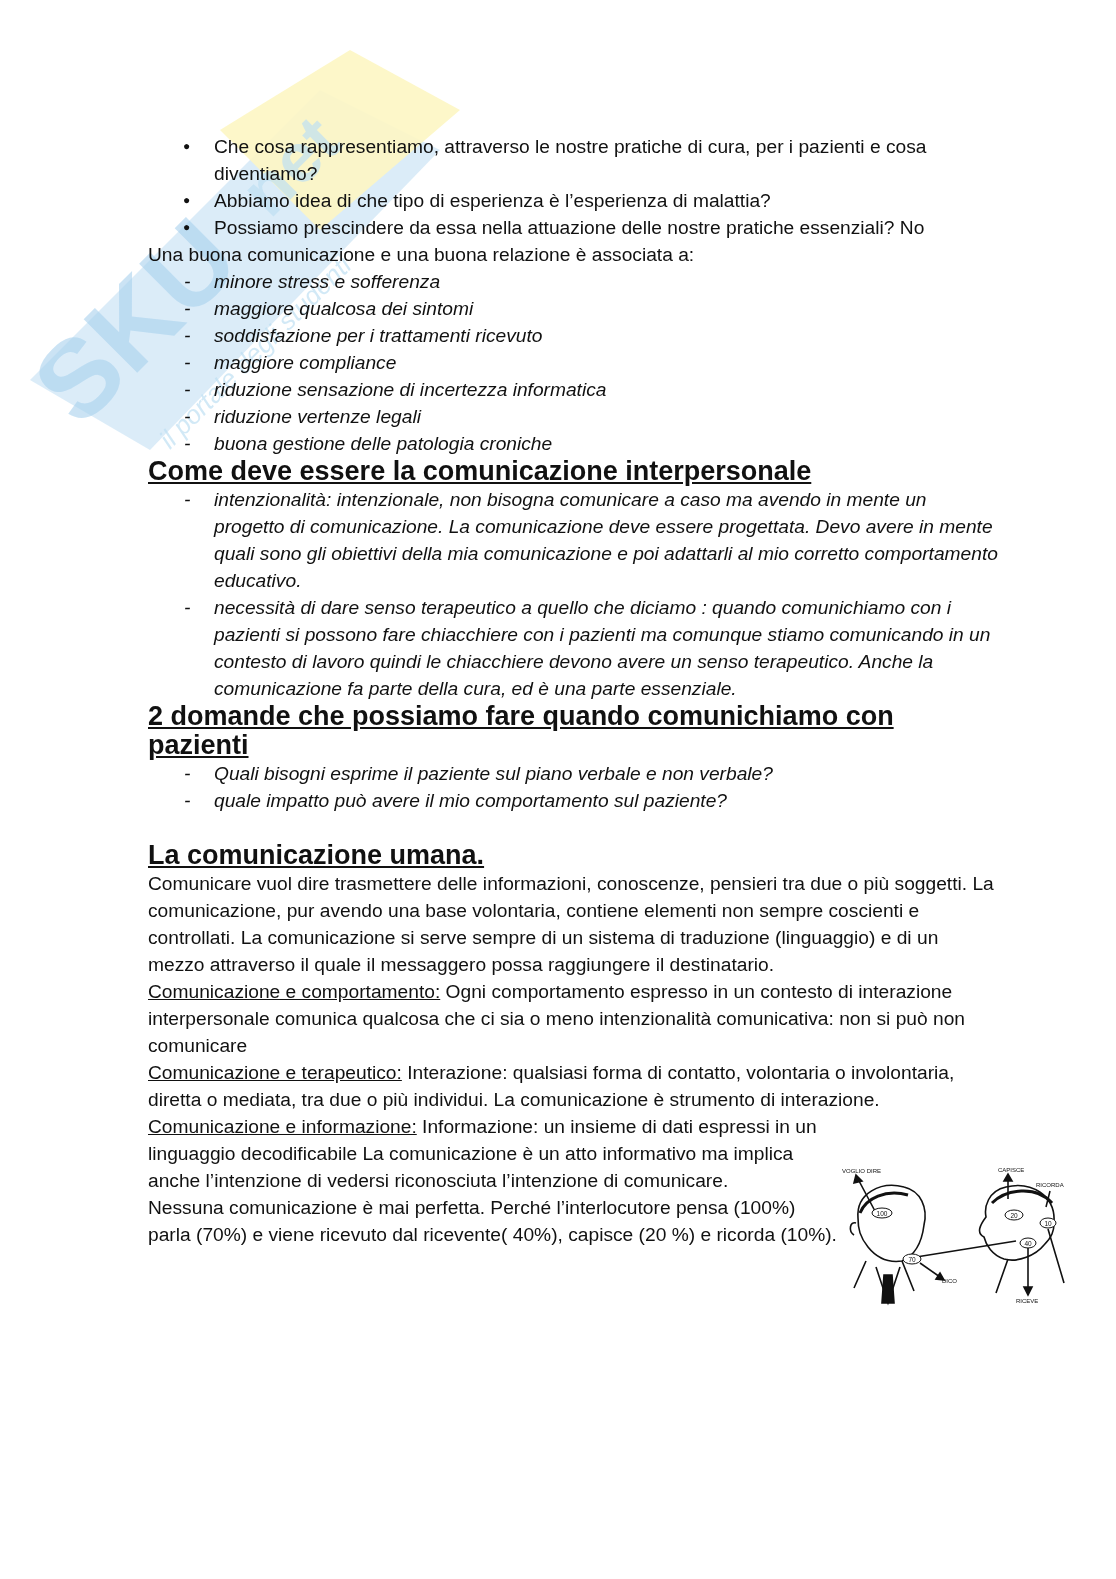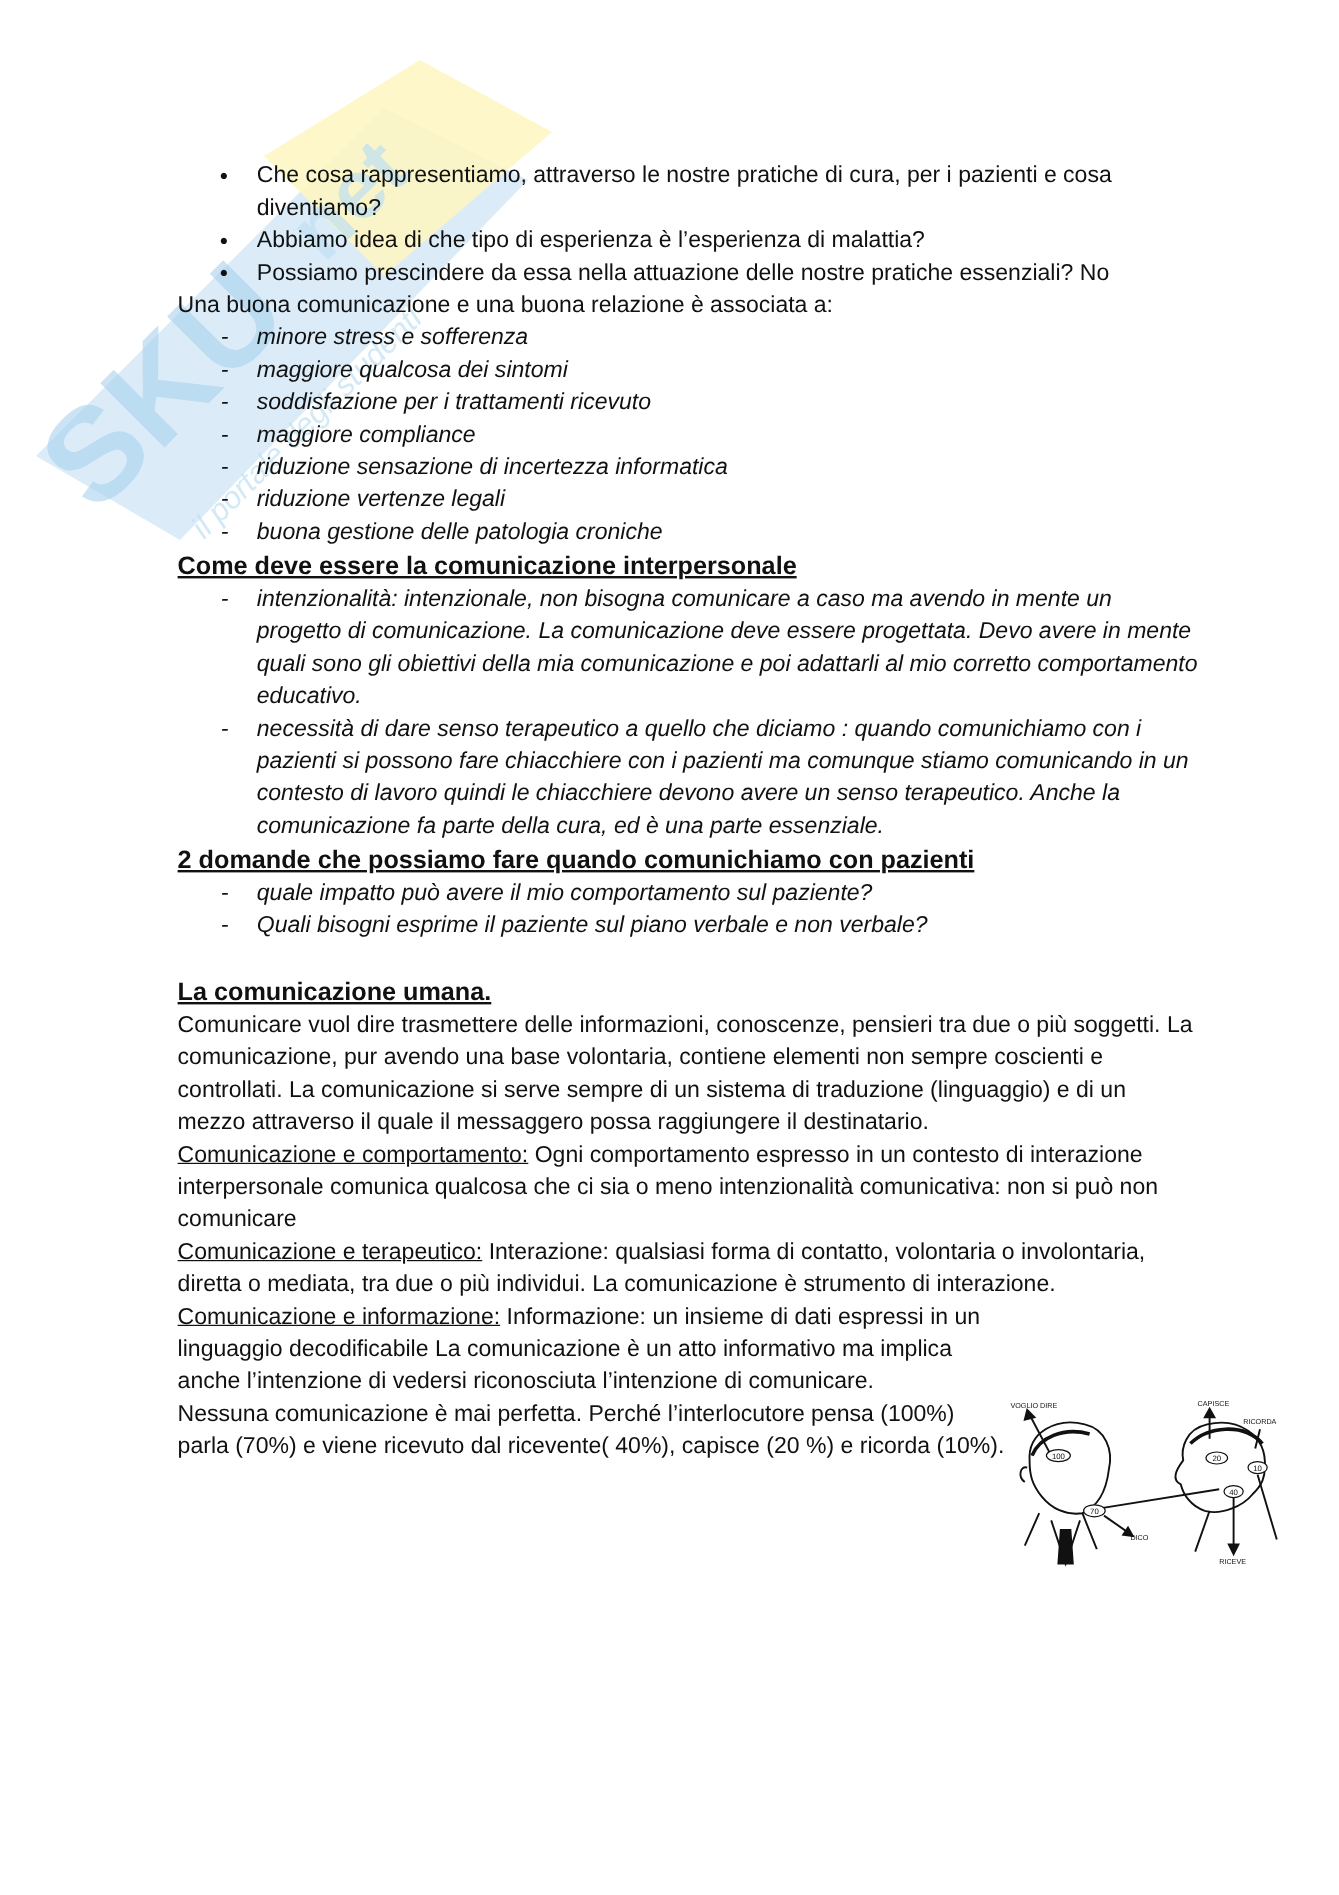--- a/index.html
+++ b/index.html
@@ -18,21 +18,21 @@
     p { margin: 0; }
     ul.bullets { list-style: none; margin: 0; padding: 0; }
     ul.bullets li { position: relative; padding-left: 66px; }
     ul.bullets li::before {
       content: "\25CF"; position: absolute; left: 35px; font-size: 12px; top: 0;
     }
     ul.dashes { list-style: none; margin: 0; padding: 0; }
     ul.dashes li { position: relative; padding-left: 66px; font-style: italic; }
     ul.dashes li::before { content: "-"; position: absolute; left: 36px; }
     h2 {
-      margin: 0; font-size: 21px; font-weight: bold; text-decoration: underline;
+      margin: 0; font-size: 27px; font-weight: bold; text-decoration: underline;
       line-height: 29px;
     }
     .gap { height: 27px; }
     .u { text-decoration: underline; text-align: center; }
     .info-block { width: 690px; }
     .figure {
       position: absolute; left: 836px; top: 1163px; width: 240px; height: 145px; z-index: 1;
     }
   </style>
 </head>
@@ -66,22 +66,22 @@
   </ul>
 
   <h2>Come deve essere la comunicazione interpersonale</h2>
   <ul class="dashes">
     <li>intenzionalità: intenzionale, non bisogna comunicare a caso ma avendo in mente un progetto di comunicazione. La comunicazione deve essere progettata. Devo avere in mente quali sono gli obiettivi della mia comunicazione e poi adattarli al mio corretto comportamento educativo.</li>
     <li>necessità di dare senso terapeutico a quello che diciamo : quando comunichiamo con i pazienti si possono fare chiacchiere con i pazienti ma comunque stiamo comunicando in un contesto di lavoro quindi le chiacchiere devono avere un senso terapeutico. Anche la comunicazione fa parte della cura, ed è una parte essenziale.</li>
   </ul>
 
   <h2>2 domande che possiamo fare quando comunichiamo con pazienti</h2>
   <ul class="dashes">
+    <li>Quali bisogni esprime il paziente sul piano verbale e non verbale?</li>
     <li>quale impatto può avere il mio comportamento sul paziente?</li>
-    <li>Quali bisogni esprime il paziente sul piano verbale e non verbale?</li>
   </ul>
 
   <div class="gap"></div>
 
   <h2>La comunicazione umana.</h2>
   <p>Comunicare vuol dire trasmettere delle informazioni, conoscenze, pensieri tra due o più soggetti. La comunicazione, pur avendo una base volontaria, contiene elementi non sempre coscienti e controllati. La comunicazione si serve sempre di un sistema di traduzione (linguaggio) e di un mezzo attraverso il quale il messaggero possa raggiungere il destinatario.</p>
 
   <p><span class="u">Comunicazione e comportamento:</span><span> Ogni comportamento espresso in un contesto di interazione interpersonale comunica qualcosa che ci sia o meno intenzionalità comunicativa: non si può non comunicare</span></p>
 
   <p><span class="u">Comunicazione e terapeutico:</span><span> Interazione: qualsiasi forma di contatto, volontaria o involontaria, diretta o mediata, tra due o più individui. La comunicazione è strumento di interazione.</span></p>

